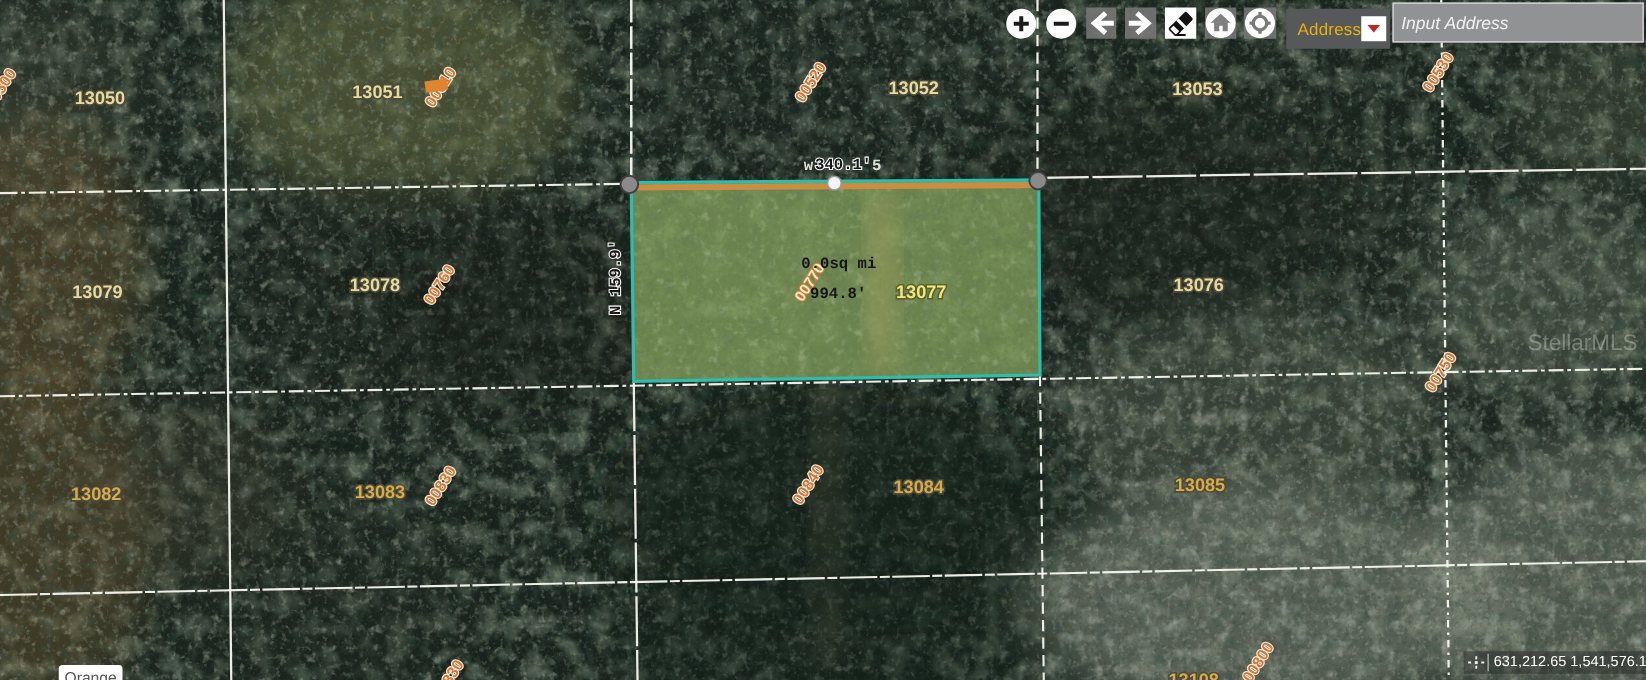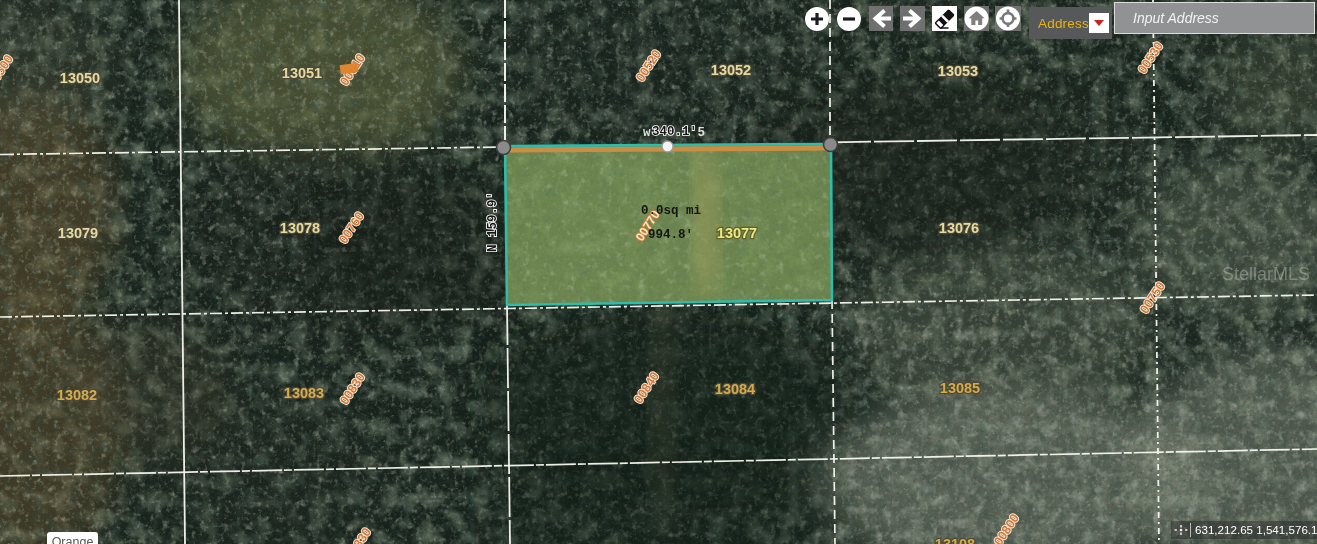--- a/index.html
+++ b/index.html
@@ -228,21 +228,21 @@
 <div class="abs" style="left:1029px;top:7px;width:83px;height:32px;background:#57585a;color:#eab308;font-size:13.5px;display:flex;align-items:center">
 <span style="padding-left:9px;letter-spacing:0.2px">Address</span>
 <span style="position:absolute;right:3px;top:6px;width:20px;height:20px;background:#fff;display:flex;align-items:center;justify-content:center">
 <svg width="14" height="10">
         <polygon points="2,2 12,2 7,8" fill="#cc2222"></polygon>
       </svg>
 </span>
 </div>
 
 <div class="abs" style="left:1114px;top:2px;width:199px;height:30px;background:#919294;border:1px solid #dcdcdc;color:#f2f2f2;font-size:14px;font-style:italic;display:flex;align-items:center">
-<span style="padding-left:18px">Input Address</span>
+<span style="padding-left:6px">Input Address</span>
 </div>
 
 <div class="abs" style="left:1171px;top:521px;width:146px;height:18px;background:rgba(38,38,38,0.45);color:#fff;font-size:11.6px;display:flex;align-items:center;white-space:nowrap;overflow:hidden">
 <svg width="16" height="14" style="flex:none;margin-left:2px">
 <path d="M8 2v2.4M8 9.6v2.4M1.5 7h2.4M12 7h2.4" stroke="#eee" stroke-width="1.5"></path>
 <rect x="6.9" y="5.9" width="2.3" height="2.3" fill="#eee"></rect>
 </svg>
 <span style="border-left:1px solid #bbb;padding-left:4px;margin-left:1px;height:14px;line-height:14px">631,212.65 1,541,576.10 ft</span>
 </div>
 

